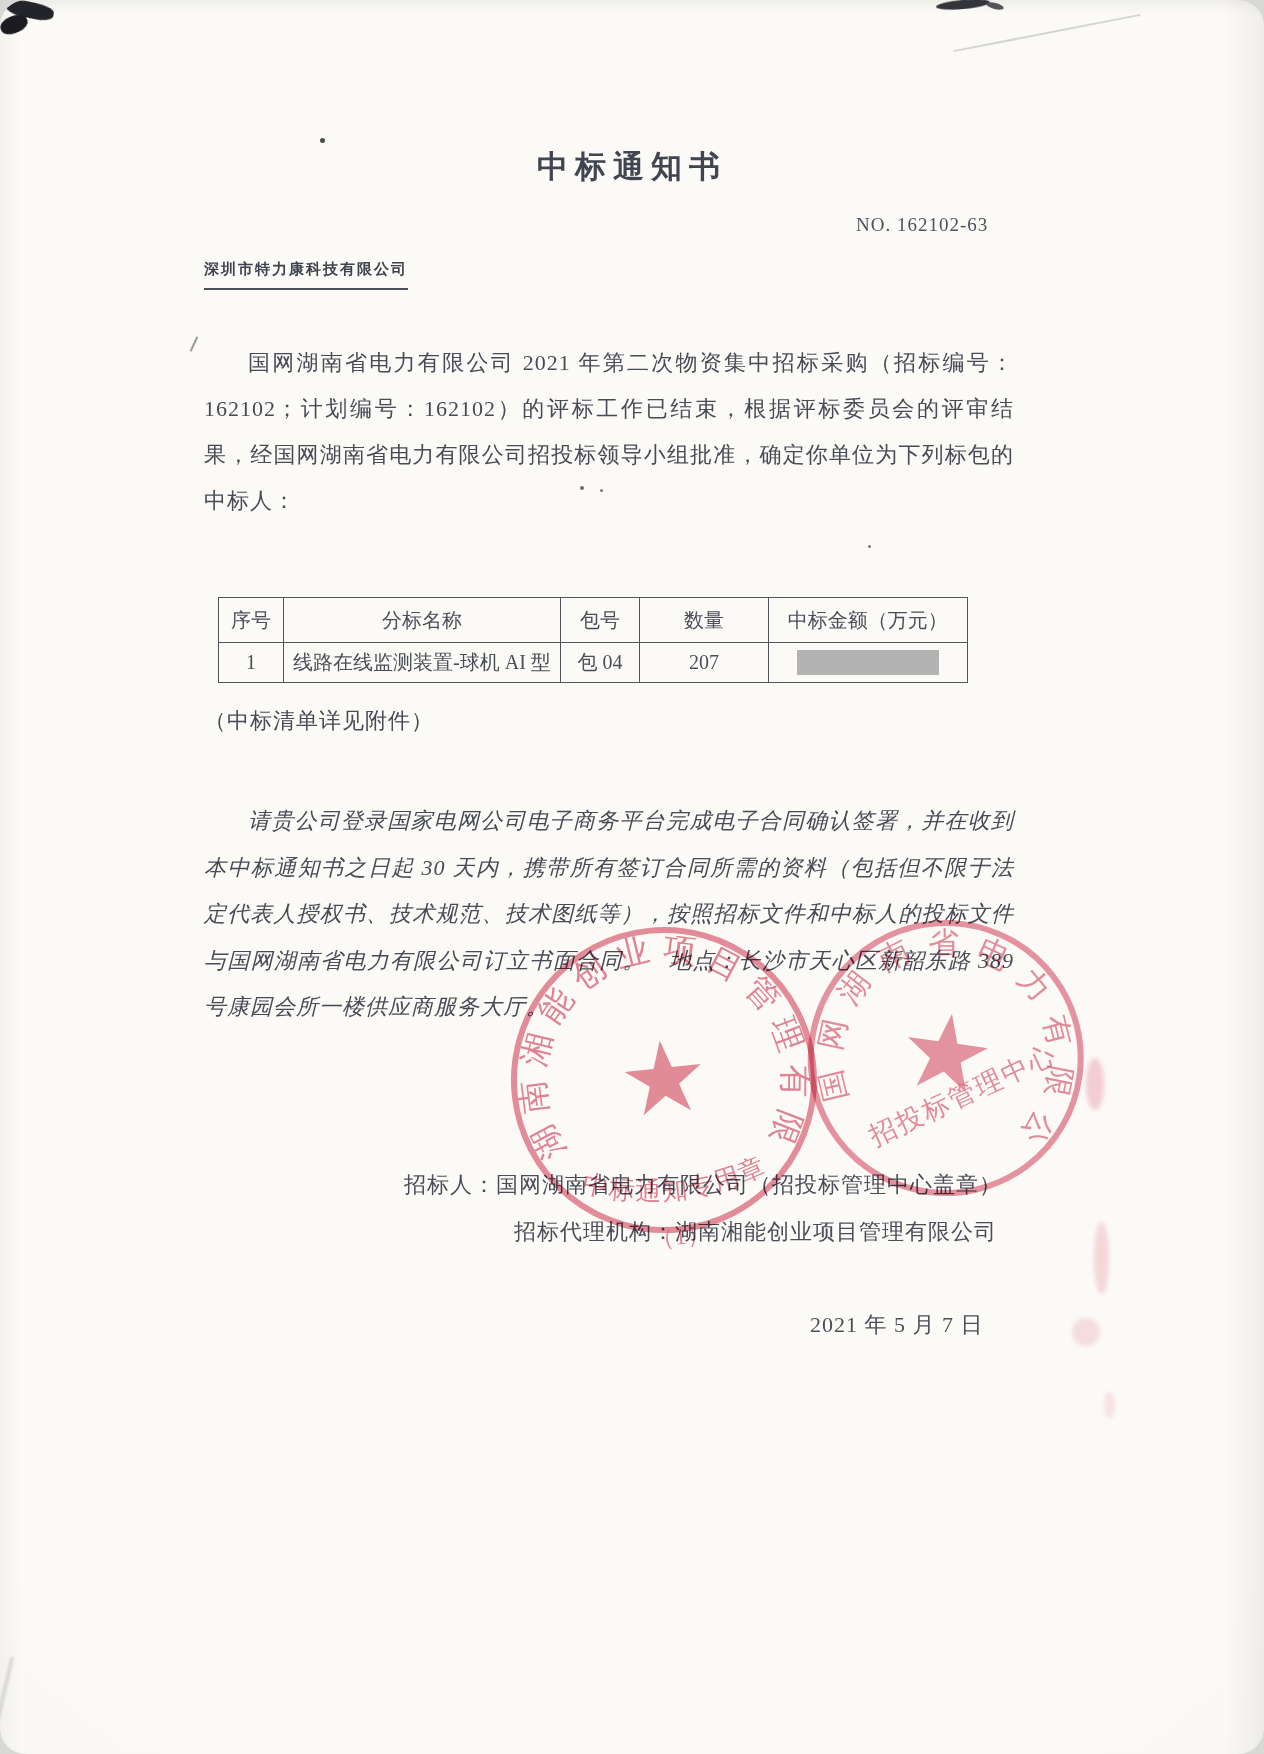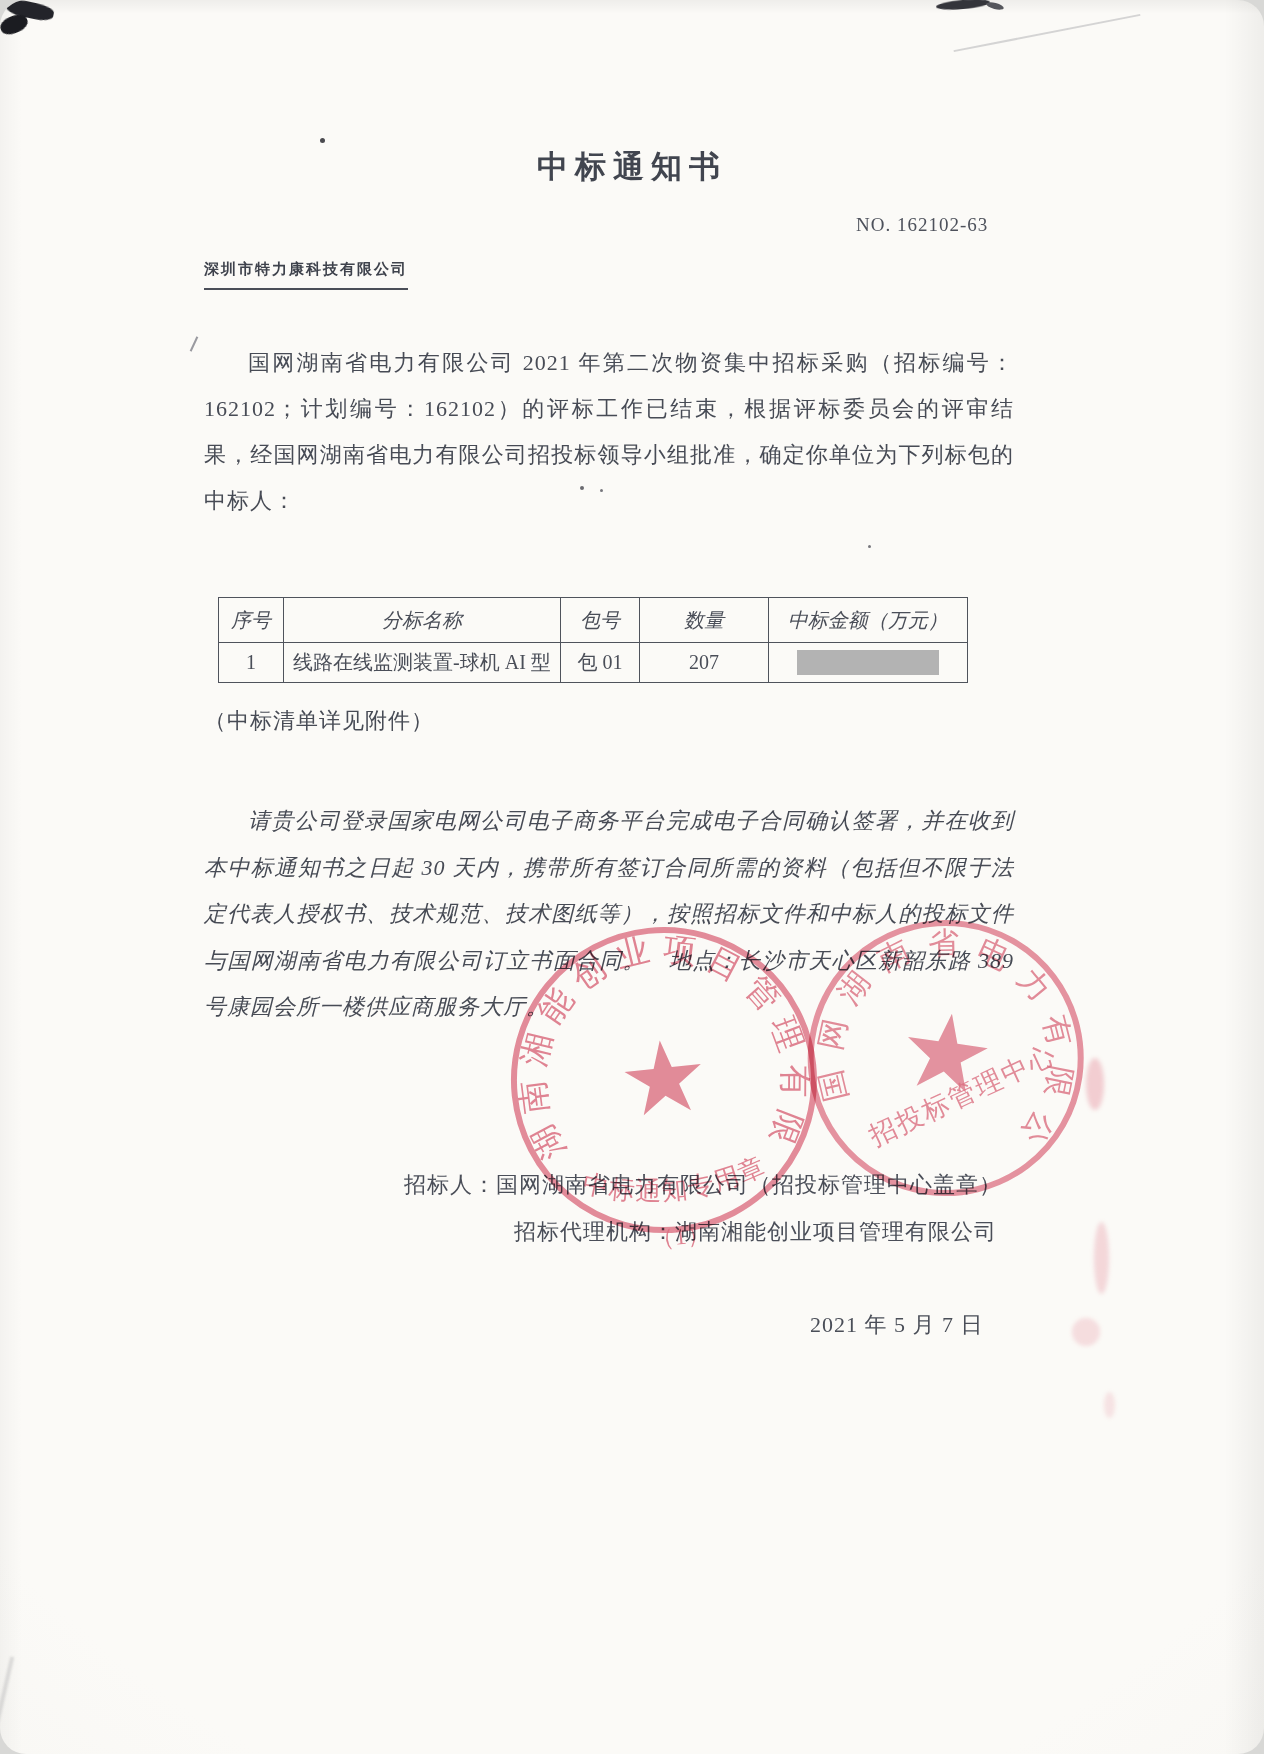--- a/index.html
+++ b/index.html
@@ -42,21 +42,21 @@
   .award-table{
     position:absolute;top:597px;left:218px;width:750px;
     border-collapse:collapse;table-layout:fixed;
     font-size:20px;color:#4a4e58;
   }
   .award-table th,.award-table td{
     border:1.6px solid #4f535c;
     text-align:center;font-weight:normal;
     padding:0 4px;overflow:hidden;white-space:nowrap;
   }
-  .award-table thead tr{height:45px;font-style:italic;}
+  .award-table thead tr{height:45px;}
   .award-table tbody tr{height:40px;}
   .col-seq{width:8%;}
   .col-name{width:38%;}
   .col-pkg{width:10%;}
   .col-qty{width:17%;}
   .col-amt{width:27%;}
   .redacted{
     display:inline-block;vertical-align:middle;
     width:142px;height:25px;background:#b3b3b3;
   }
@@ -123,21 +123,21 @@
         <th class="col-name">分标名称</th>
         <th class="col-pkg">包号</th>
         <th class="col-qty">数量</th>
         <th class="col-amt">中标金额（万元）</th>
       </tr>
     </thead>
     <tbody>
       <tr>
         <td>1</td>
         <td>线路在线监测装置-球机 AI 型</td>
-        <td>包 01</td>
+        <td>包 04</td>
         <td>207</td>
         <td><span class="redacted"></span></td>
       </tr>
     </tbody>
   </table>
 
   <div class="abs attach-note">（中标清单详见附件）</div>
   <p class="abs para body">请贵公司登录国家电网公司电子商务平台完成电子合同确认签署，并在收到本中标通知书之日起 30 天内，携带所有签订合同所需的资料（包括但不限于法定代表人授权书、技术规范、技术图纸等），按照招标文件和中标人的投标文件与国网湖南省电力有限公司订立书面合同。　地点：长沙市天心区新韶东路 389 号康园会所一楼供应商服务大厅。</p>
 
   <div class="abs sign-line sign1">招标人：国网湖南省电力有限公司（招投标管理中心盖章）</div>

